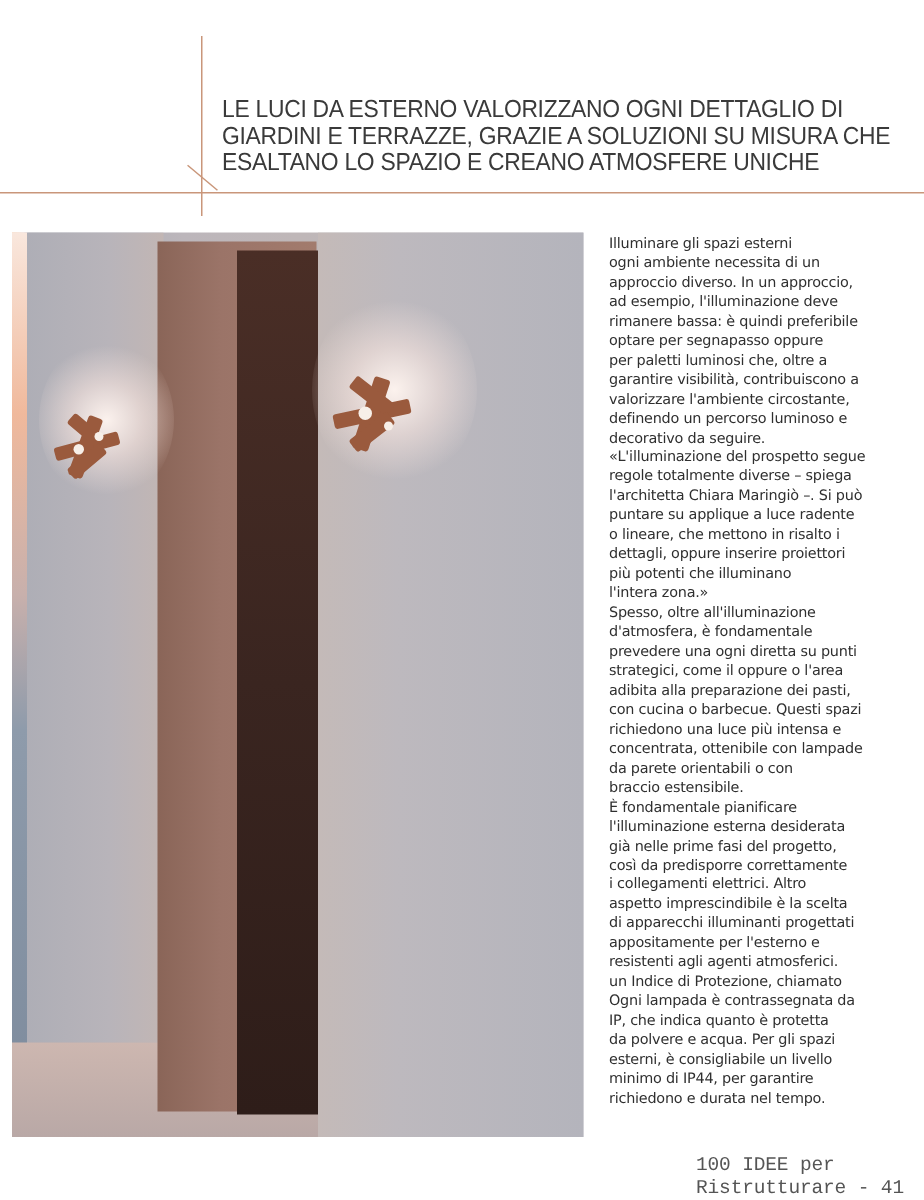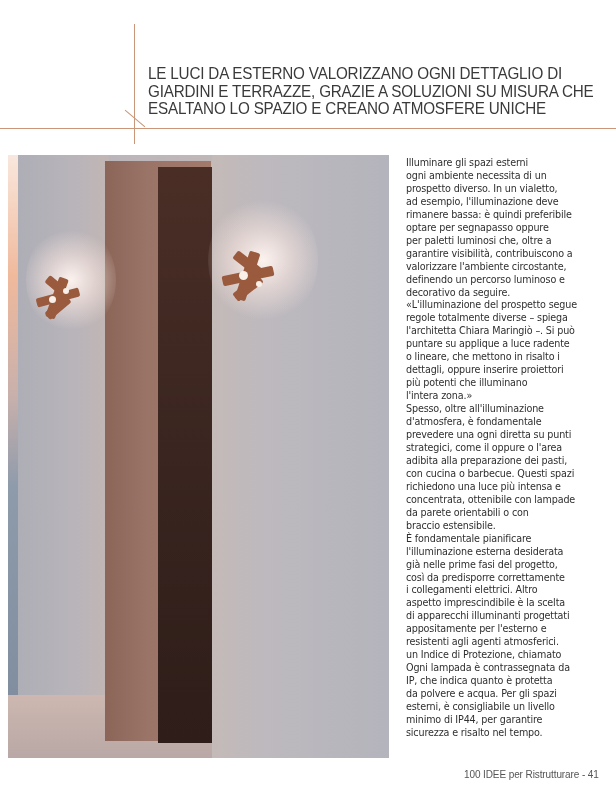--- a/index.html
+++ b/index.html
@@ -14,21 +14,21 @@
   .door-frame{position:absolute;left:97px;top:6px;width:106px;height:580px;background:linear-gradient(90deg,#8a6558 0,#9b7468 40%,#a27b6d 100%);}
   .door-dark{position:absolute;left:150px;top:12px;width:56px;height:576px;background:linear-gradient(180deg,#4a2e26,#3a2520 50%,#2e1d19);}
   .wall-right{position:absolute;left:204px;top:0;width:177px;height:603px;background:linear-gradient(90deg,#c4bab8 0,#bdb9be 30%,#b4b4bc 100%);}
   .floor{position:absolute;left:0;top:540px;width:204px;height:63px;background:linear-gradient(180deg,#cdb7b0,#b9a8a6);}
   .glow{position:absolute;border-radius:50%;background:radial-gradient(circle,rgba(255,245,240,.95) 0,rgba(255,235,228,.5) 35%,rgba(255,230,225,0) 70%);}
   .lamp{position:absolute;}
   .lamp span{position:absolute;background:#9a5a3d;border-radius:2px;}
   .lamp .c{background:#f7efe8;border-radius:50%;}
   .body-text{position:absolute;left:406px;top:157px;width:205px;font-family:"DejaVu Sans",sans-serif;font-size:9.6px;line-height:12.95px;color:#2f2f2f;white-space:nowrap;letter-spacing:-0.15px;}
   .body-text p{margin:0;}
-  .footer{position:absolute;left:464px;top:769px;font-family:Liberation Sans, sans-serif;font-size:10px;color:#555;letter-spacing:-0.1px;}
+  .footer{position:absolute;left:464px;top:769px;font-family:Liberation Mono, monospace;font-size:13px;color:#555;letter-spacing:-0.1px;}
 </style>
 </head>
 <body>
 
 <div class="vline"></div>
 <div class="hline"></div>
 <div class="diag"></div>
 
 <h1 class="headline">
   <div>LE LUCI DA ESTERNO VALORIZZANO OGNI DETTAGLIO DI</div>
@@ -61,21 +61,21 @@
     <span style="left:10px;top:8px;width:32px;height:10px;transform:rotate(38deg);"></span>
     <span style="left:10px;top:32px;width:32px;height:10px;transform:rotate(-38deg);"></span>
     <span class="c" style="left:17px;top:20px;width:9px;height:9px;"></span>
     <span class="c" style="left:34px;top:30px;width:6px;height:6px;"></span>
   </div>
 </div>
 
 <div class="body-text" id="article-body">
     <p>Illuminare gli spazi esterni</p>
     <p>ogni ambiente necessita di un</p>
-    <p>prospetto diverso. In un vialetto,</p>
+    <p>approccio diverso. In un approccio,</p>
     <p>ad esempio, l'illuminazione deve</p>
     <p>rimanere bassa: è quindi preferibile</p>
     <p>optare per segnapasso oppure</p>
     <p>per paletti luminosi che, oltre a</p>
     <p>garantire visibilità, contribuiscono a</p>
     <p>valorizzare l'ambiente circostante,</p>
     <p>definendo un percorso luminoso e</p>
     <p>decorativo da seguire.</p>
     <p>«L'illuminazione del prospetto segue</p>
     <p>regole totalmente diverse – spiega</p>
@@ -103,16 +103,16 @@
     <p>aspetto imprescindibile è la scelta</p>
     <p>di apparecchi illuminanti progettati</p>
     <p>appositamente per l'esterno e</p>
     <p>resistenti agli agenti atmosferici.</p>
     <p>un Indice di Protezione, chiamato</p>
     <p>Ogni lampada è contrassegnata da</p>
     <p>IP, che indica quanto è protetta</p>
     <p>da polvere e acqua. Per gli spazi</p>
     <p>esterni, è consigliabile un livello</p>
     <p>minimo di IP44, per garantire</p>
-    <p>sicurezza e risalto nel tempo.</p>
+    <p>richiedono e durata nel tempo.</p>
   </div>
 
 <div class="footer">100 IDEE per Ristrutturare - 41</div>
 
 </body></html>

